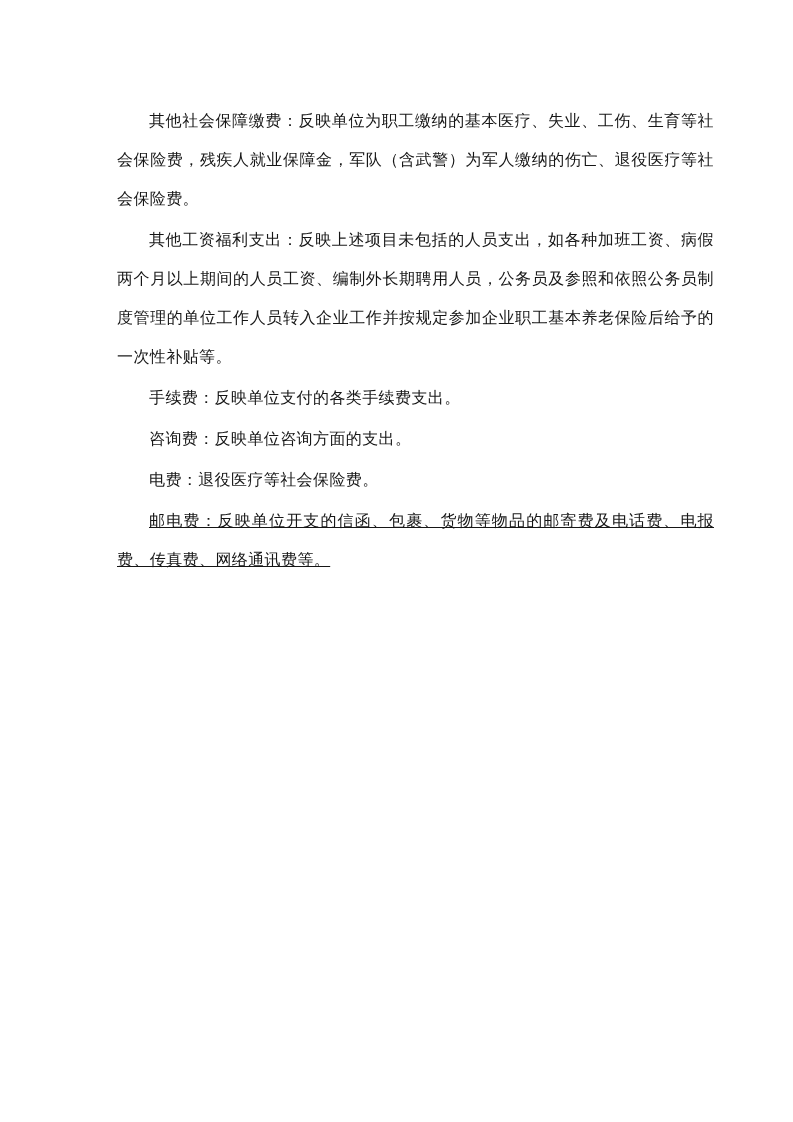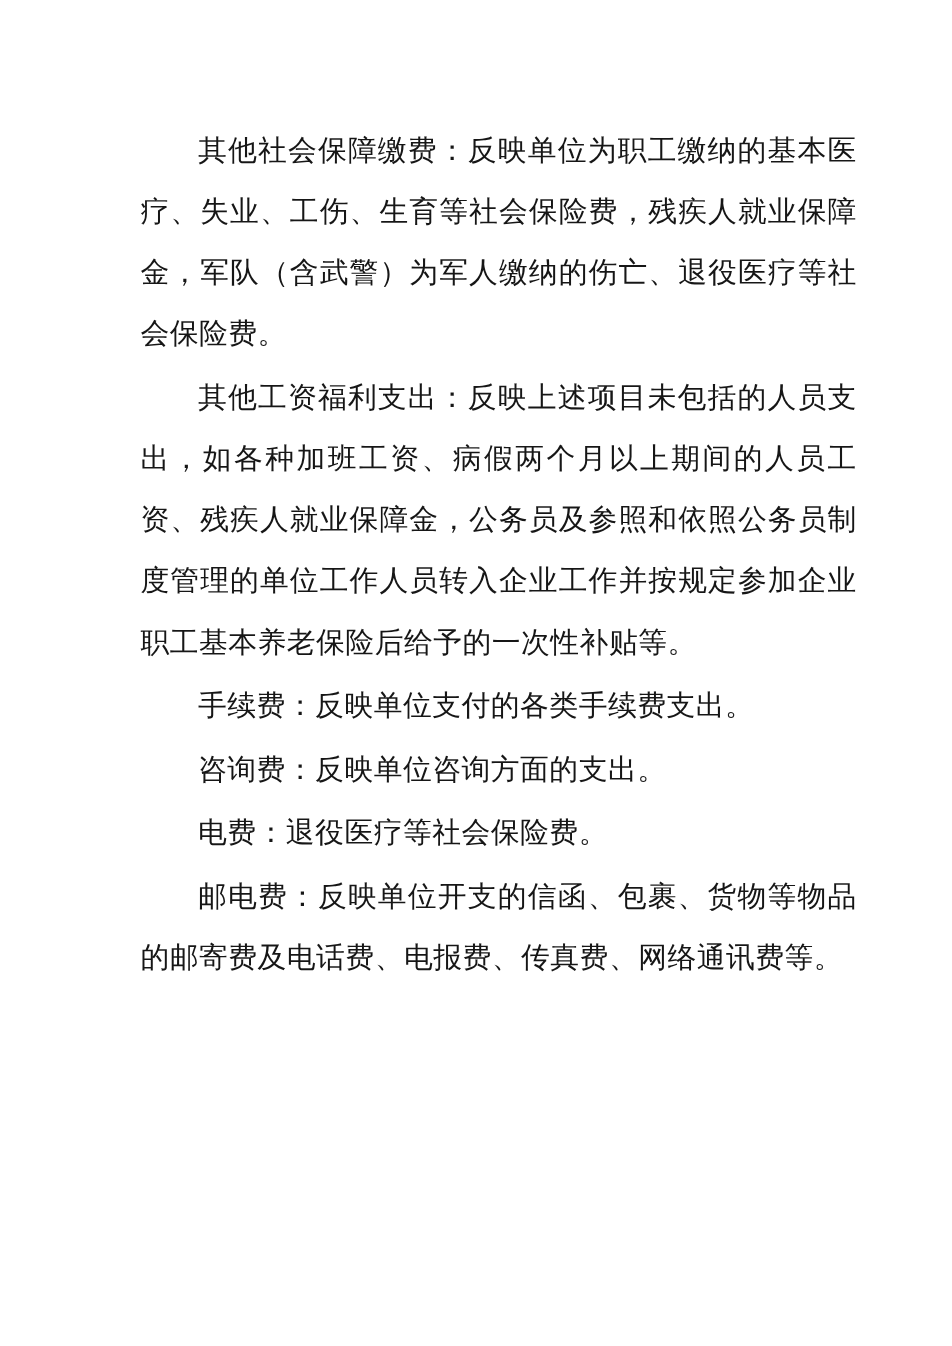--- a/index.html
+++ b/index.html
@@ -14,35 +14,36 @@
     margin: 0 auto;
     background: #ffffff;
     box-sizing: border-box;
     padding: 101px 79px 0 117px;
     overflow: hidden;
     font-family: "Liberation Serif", "DejaVu Serif", serif;
     color: #161616;
   }
   .para {
     margin: 0 0 2px 0;
-    font-size: 24px;
-    line-height: 51px;
+    font-size: 16px;
+    line-height: 39px;
     text-align: justify;
     text-justify: inter-ideograph;
     text-indent: 2em;
     word-break: break-all;
     letter-spacing: 0.4px;
   }
   .para:last-child {
     margin-bottom: 0;
+    text-decoration: underline;
   }
 </style>
 </head>
 <body>
 
 <div class="page">
   <p class="para">其他社会保障缴费：反映单位为职工缴纳的基本医疗、失业、工伤、生育等社会保险费，残疾人就业保障金，军队（含武警）为军人缴纳的伤亡、退役医疗等社会保险费。</p>
-  <p class="para">其他工资福利支出：反映上述项目未包括的人员支出，如各种加班工资、病假两个月以上期间的人员工资、残疾人就业保障金，公务员及参照和依照公务员制度管理的单位工作人员转入企业工作并按规定参加企业职工基本养老保险后给予的一次性补贴等。</p>
+  <p class="para">其他工资福利支出：反映上述项目未包括的人员支出，如各种加班工资、病假两个月以上期间的人员工资、编制外长期聘用人员，公务员及参照和依照公务员制度管理的单位工作人员转入企业工作并按规定参加企业职工基本养老保险后给予的一次性补贴等。</p>
   <p class="para">手续费：反映单位支付的各类手续费支出。</p>
   <p class="para">咨询费：反映单位咨询方面的支出。</p>
   <p class="para">电费：退役医疗等社会保险费。</p>
   <p class="para">邮电费：反映单位开支的信函、包裹、货物等物品的邮寄费及电话费、电报费、传真费、网络通讯费等。</p>
 </div>
 
 </body></html>

